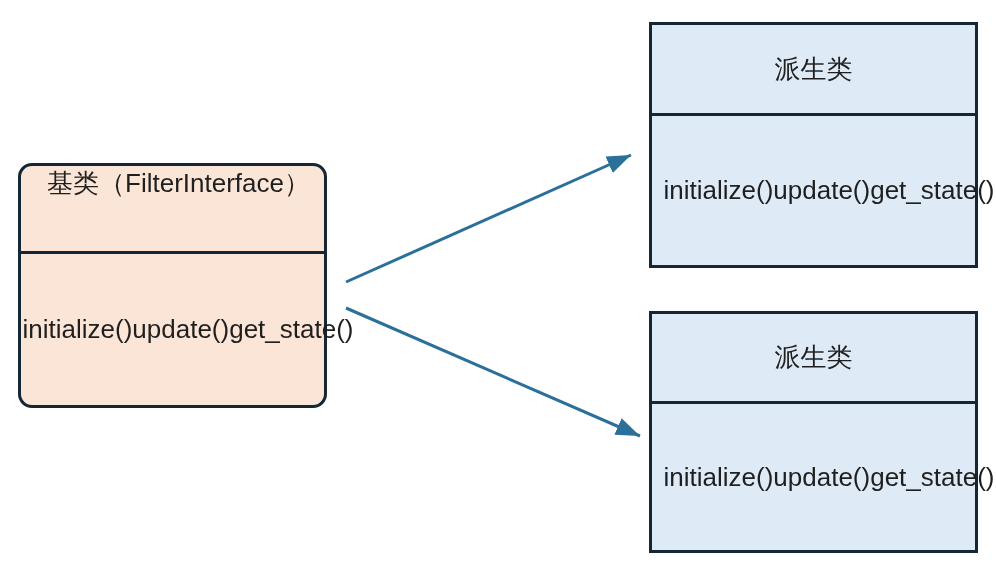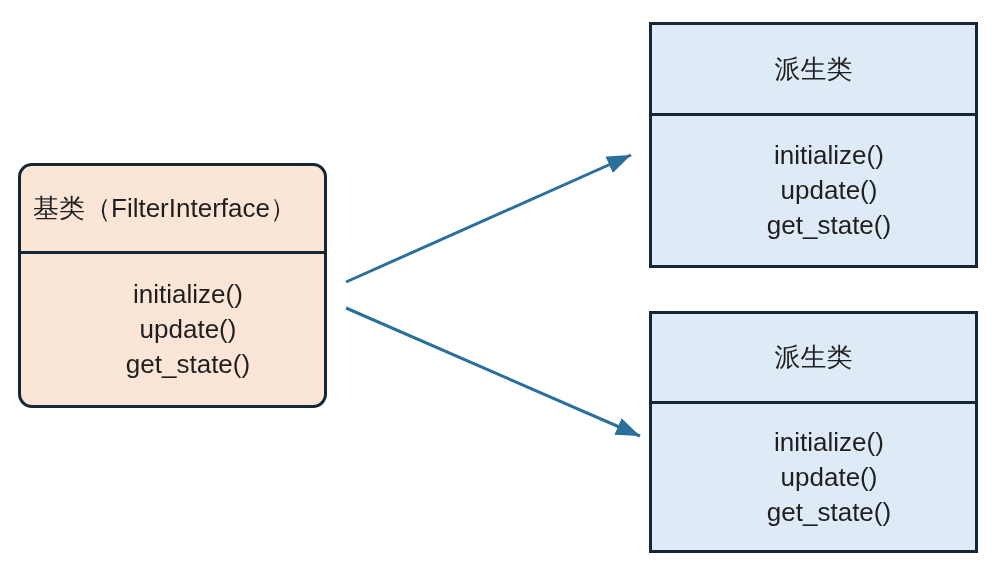--- a/index.html
+++ b/index.html
@@ -42,37 +42,35 @@
     border: 3px solid var(--border);
     display: flex;
     flex-direction: column;
   }
   .class-box.base { background: var(--base-fill); border-radius: 14px; }
   .class-box.derived { background: var(--derived-fill); }
 
   .box-title {
     border-bottom: 3px solid var(--border);
     display: flex;
-    flex-direction: column;
     justify-content: center;
     font-size: 26px;
     line-height: 35px;
   }
   .title-left {
     align-items: flex-start;
     padding-left: 12px;
   }
   .title-center {
     align-items: center;
     text-align: center;
   }
   .box-body {
     flex: 1;
     display: flex;
-    flex-direction: column;
     justify-content: center;
     align-items: center;
     font-size: 26px;
     line-height: 35px;
     padding-left: 31px;
   }
   .method { text-align: center; }
 
   #base-box   { left: 18px;  top: 163px; width: 309px; height: 245px; }
   #base-box .box-title { height: 88px; }

